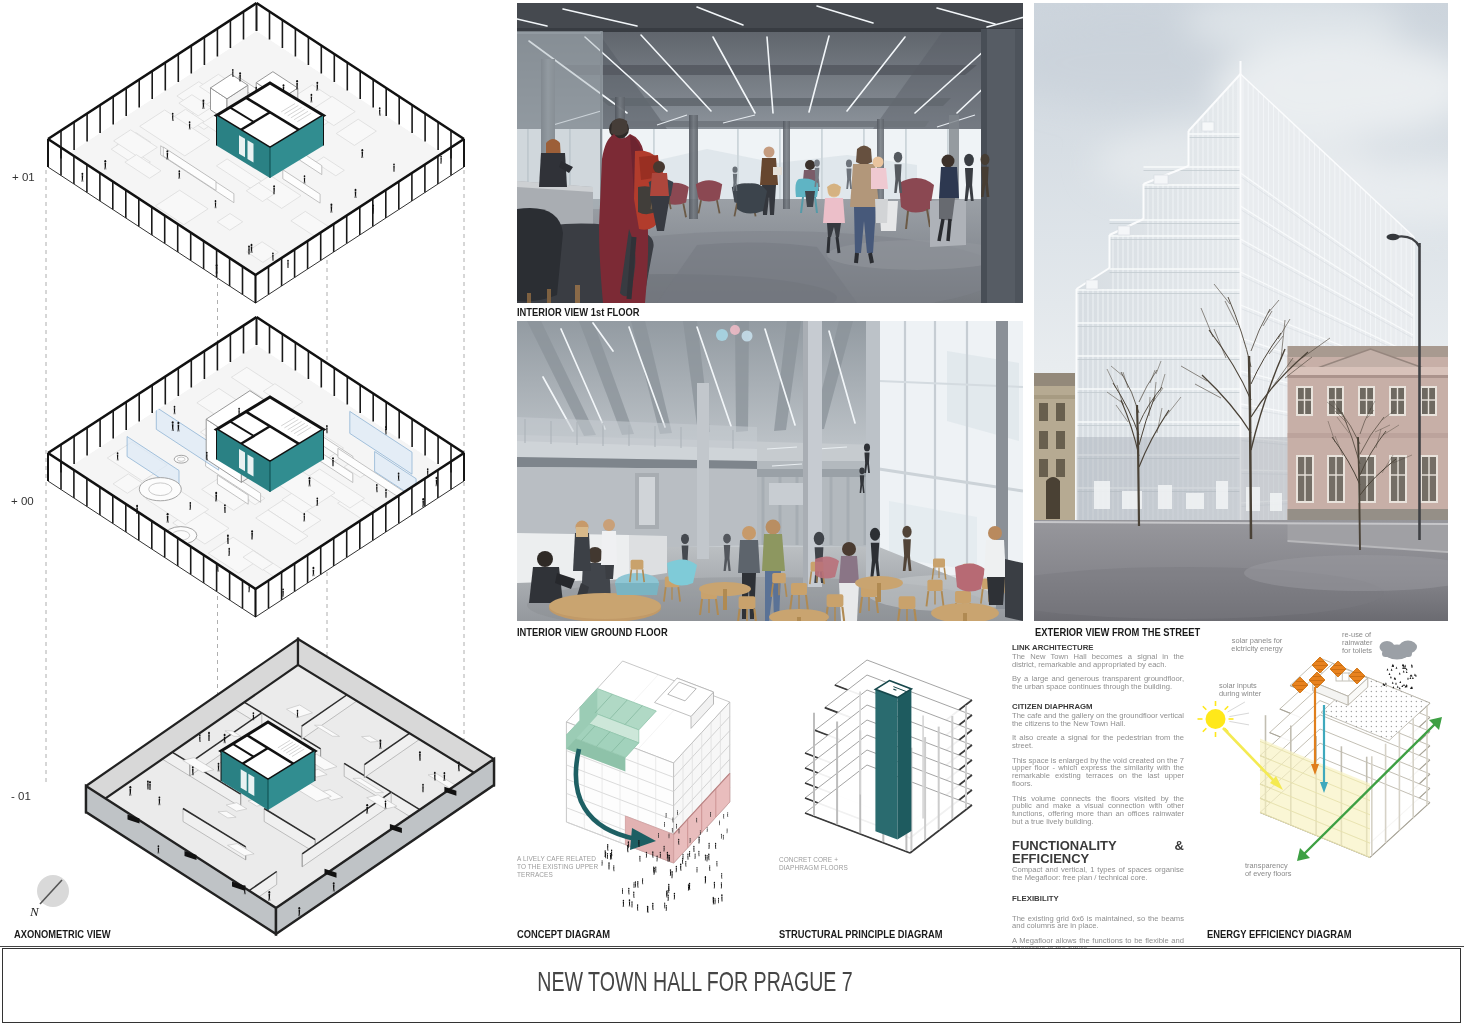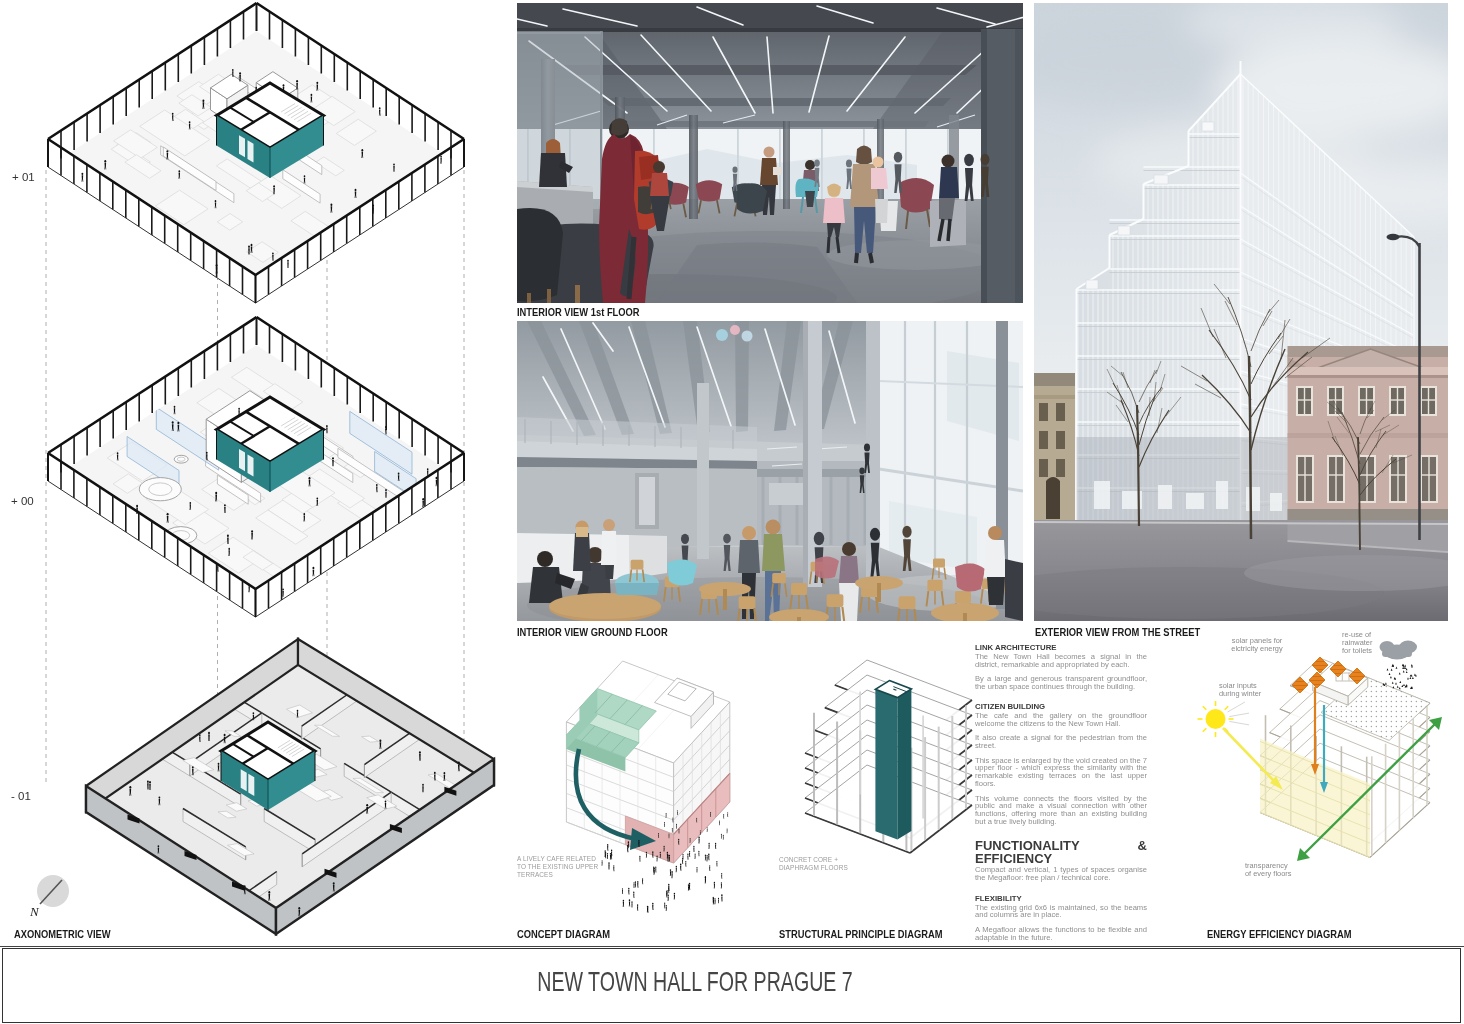--- a/index.html
+++ b/index.html
@@ -2181,32 +2181,32 @@
       <text x="152" y="12">re-use of</text>
       <text x="152" y="20">rainwater</text>
       <text x="152" y="28">for toilets</text>
       <text x="29" y="63">solar inputs</text>
       <text x="29" y="71">during winter</text>
       <text x="55" y="243">transparency</text>
       <text x="55" y="251">of every floors</text>
     </g>
   </svg>
 
-<div class="abs" style="left:975px;top:644px;width:172px;color:#8f8f8f;font-size:7.6px;line-height:1.02;text-align:justify">
+<div class="abs" style="left:1012px;top:644px;width:172px;color:#8f8f8f;font-size:7.6px;line-height:1.02;text-align:justify">
 <div style="font-weight:bold;color:#3a3a3a;font-size:7.8px;margin-bottom:1px">LINK ARCHITECTURE</div>
 <div>The New Town Hall becomes a signal in the district, remarkable and appropriated by each.</div>
 <div style="margin-top:7px">By a large and generous transparent groundfloor, the urban space continues through the building.</div>
-<div style="font-weight:bold;color:#3a3a3a;font-size:7.8px;margin-top:12px;margin-bottom:1px">CITIZEN BUILDING</div>
-<div>The cafe and the gallery on the groundfloor welcome the citizens to the New Town Hall.</div>
+<div style="font-weight:bold;color:#3a3a3a;font-size:7.8px;margin-top:12px;margin-bottom:1px">CITIZEN DIAPHRAGM</div>
+<div>The cafe and the gallery on the groundfloor vertical the citizens to the New Town Hall.</div>
 <div style="margin-top:7px">It also create a signal for the pedestrian from the street.</div>
 <div style="margin-top:7px">This space is enlarged by the void created on the 7 upper floor - which express the similarity with the remarkable existing terraces on the last upper floors.</div>
-<div style="margin-top:7px">This volume connects the floors visited by the public and make a visual connection with other functions, offering more than an existing building but a true lively building.</div>
+<div style="margin-top:7px">This volume connects the floors visited by the public and make a visual connection with other functions, offering more than an offices rainwater but a true lively building.</div>
 <div style="font-weight:bold;color:#3a3a3a;font-size:13px;margin-top:13px;margin-bottom:1px">FUNCTIONALITY &amp; EFFICIENCY</div>
 <div>Compact and vertical, 1 types of spaces organise the Megafloor: free plan / technical core.</div>
-<div style="font-weight:bold;color:#3a3a3a;font-size:7.8px;margin-top:13px;margin-bottom:1px">FLEXIBILITY</div>
+<div style="font-weight:bold;color:#3a3a3a;font-size:7.8px;margin-top:13px;margin-bottom:12px">FLEXIBILITY</div>
 <div>The existing grid 6x6 is maintained, so the beams and columns are in place.</div>
 <div style="margin-top:7px">A Megafloor allows the functions to be flexible and adaptable in the future.</div>
 </div>
 <div class="lbl" style="left:517px;top:928px">CONCEPT DIAGRAM</div>
 <div class="lbl" style="left:779px;top:928px">STRUCTURAL PRINCIPLE DIAGRAM</div>
 <div class="lbl" style="left:1207px;top:928px">ENERGY EFFICIENCY DIAGRAM</div>
 <div class="abs" style="left:0;top:946px;width:1464px;height:1px;background:#444"></div>
 <div class="abs" style="left:2px;top:948px;width:1386px;height:73px;border:1px solid #333;background:#fff"></div>
 <div class="abs" style="left:1388px;top:948px;width:72px;height:73px;border:1px solid #333;border-left:none;background:#fff"></div>
 <div class="abs" style="left:2px;top:966px;width:1386px;text-align:center;font-size:28px;letter-spacing:0px;color:#454545;transform:scaleX(0.7)">NEW TOWN HALL FOR PRAGUE 7</div>

